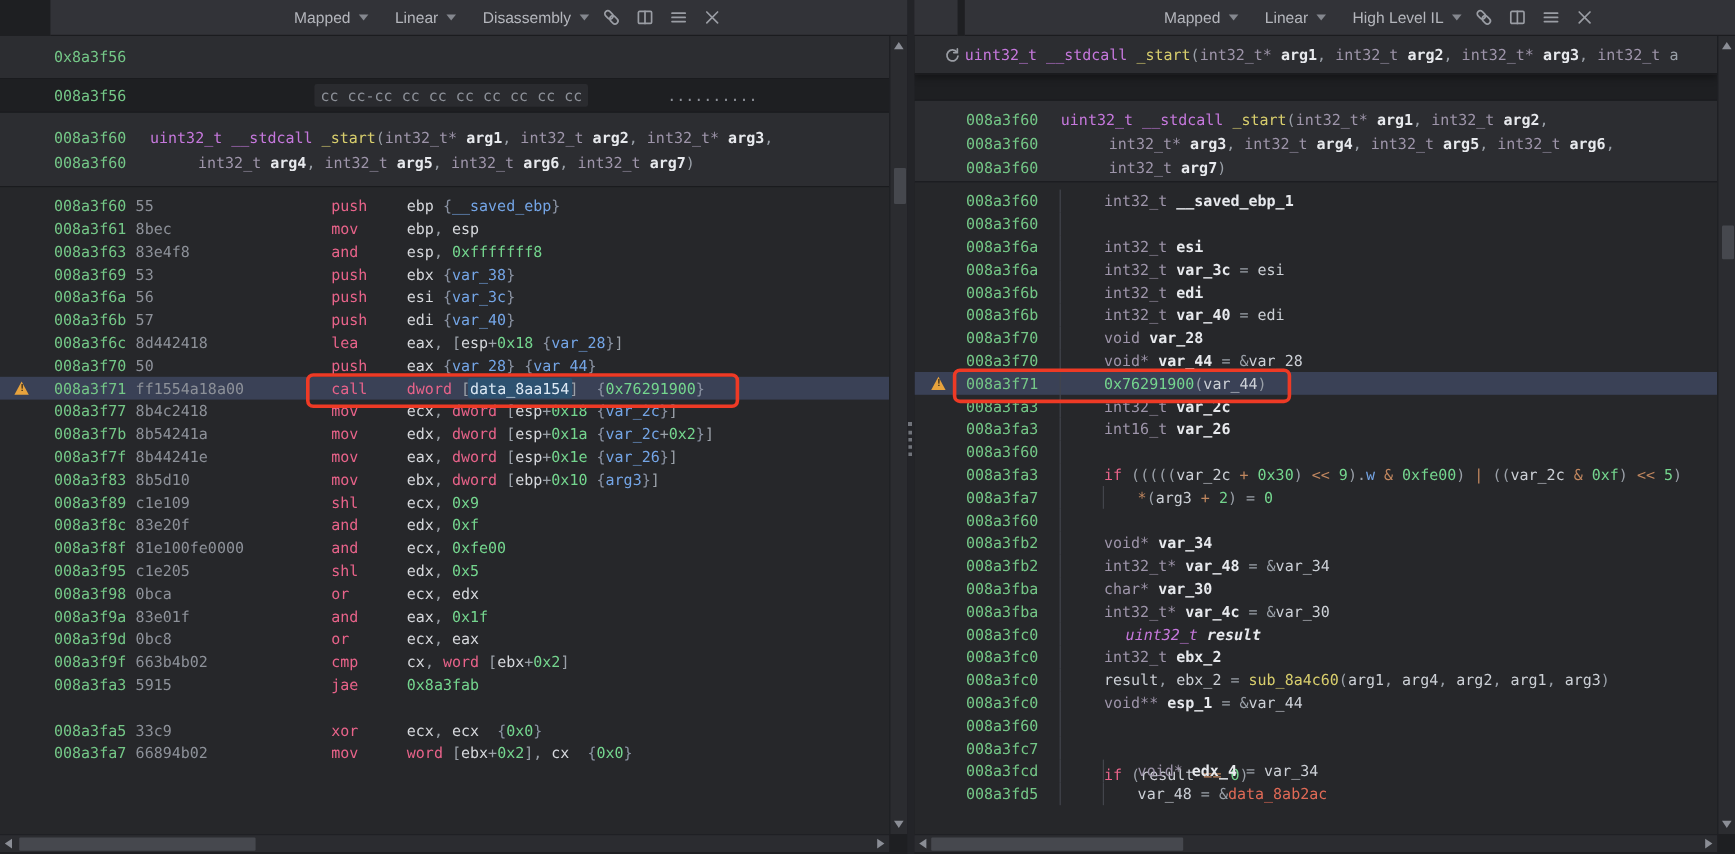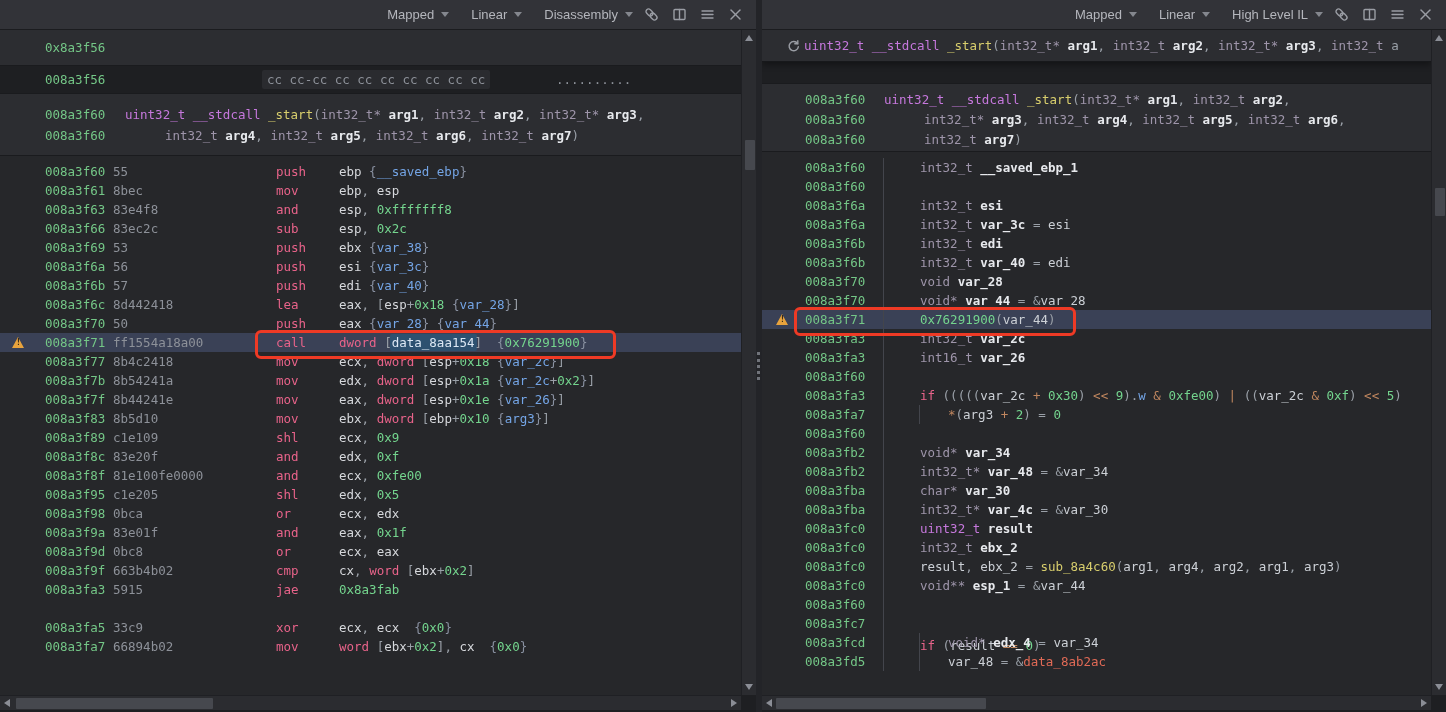--- a/index.html
+++ b/index.html
@@ -1,20 +1,20 @@
 <!DOCTYPE html>
 <html style="--bg_header: #323338; --bg_pane: #26272a; --bg_dark: #1e1f22; --bg_light: #2c2d31; --sel_row: #3a4156; --chip: #2d5170; --annotation_red: #ee3a25; --warn: #e8a33d; --c_a: #74c787; --c_by: #8d9199; --c_mn: #e8638a; --c_rg: #d6d8dc; --c_nu: #74d58e; --c_vr: #74a5e6; --c_vd: #e7e9ed; --c_vu: #ccd0d6; --c_ty: #9e95aa; --c_tb: #c678dd; --c_fn: #d8ce6d; --c_pn: #9aa0a8; --c_cb: #8a92a2; --c_op: #c1875f; --c_dr: #e06a56; --scroll_track: #2b2c30; --scroll_thumb: #46484e; --scroll_arrow: #8b8e96; --txt_header: #b4b6bc; --guide: #43454c;"><head>
 <meta charset="utf-8">
 <style>
   html,body{margin:0;padding:0;background:#1a1b1d;}
   #app{position:relative;width:1446px;height:712px;background:var(--bg_dark);overflow:hidden;
        font-family:"DejaVu Sans Mono",monospace;}
   
   .pane-header{position:absolute;top:0;height:30px;background:var(--bg_header);
-    border-bottom:1px solid #1b1c1f;display:flex;align-items:center;justify-content:flex-end;box-sizing:border-box;}
+    border-bottom:1px solid #1b1c1f;display:flex;align-items:center;justify-content:center;box-sizing:border-box;margin-left:42px;}
   #lh{left:0;width:756px;}
   #rh{left:762px;width:684px;}
   .menus{display:flex;align-items:center;padding-left:8px;}
   .menu{display:flex;align-items:center;gap:7px;padding:0 11px;color:var(--txt_header);
     font:13px "Liberation Sans",sans-serif;cursor:default;}
   .caret{width:0;height:0;border-left:4px solid transparent;border-right:4px solid transparent;border-top:5px solid #84878e;}
   .hicons{display:flex;align-items:center;gap:13px;padding-right:13px;}
   .hicon{width:15px;height:15px;display:block;}
   .hicon *{stroke:#9a9da4;fill:none;stroke-width:1.4;stroke-linecap:round;}
   
@@ -199,26 +199,20 @@
           <span class="cm">mov</span>
           <span class="co"><span class="tk t-rg">ebp</span><span class="tk t-pn">, </span><span class="tk t-rg">esp</span></span>
         </div>
         <div class="rowline">
           <span class="ca">008a3f63</span>
           <span class="cb2">83e4f8</span>
           <span class="cm">and</span>
           <span class="co"><span class="tk t-rg">esp</span><span class="tk t-pn">, </span><span class="tk t-nu">0xfffffff8</span></span>
         </div>
         <div class="rowline">
-          <span class="ca">008a3f66</span>
-          <span class="cb2">83ec2c</span>
-          <span class="cm">sub</span>
-          <span class="co"><span class="tk t-rg">esp</span><span class="tk t-pn">, </span><span class="tk t-nu">0x2c</span></span>
-        </div>
-        <div class="rowline">
           <span class="ca">008a3f69</span>
           <span class="cb2">53</span>
           <span class="cm">push</span>
           <span class="co"><span class="tk t-rg">ebx</span><span class="tk t-pn"> </span><span class="tk t-cb">{</span><span class="tk t-vr">var_38</span><span class="tk t-cb">}</span></span>
         </div>
         <div class="rowline">
           <span class="ca">008a3f6a</span>
           <span class="cb2">56</span>
           <span class="cm">push</span>
           <span class="co"><span class="tk t-rg">esi</span><span class="tk t-pn"> </span><span class="tk t-cb">{</span><span class="tk t-vr">var_3c</span><span class="tk t-cb">}</span></span>
@@ -458,21 +452,21 @@
           <span class="rc" style="left: 158px;"><span class="tk t-ty">char*</span><span class="tk t-pn"> </span><span class="tk t-vd">var_30</span></span>
         </div>
         <div class="rowline">
           <div class="g1"></div>
           <span class="ra">008a3fba</span>
           <span class="rc" style="left: 158px;"><span class="tk t-ty">int32_t*</span><span class="tk t-pn"> </span><span class="tk t-vd">var_4c</span><span class="tk t-pn"> = &amp;</span><span class="tk t-vu">var_30</span></span>
         </div>
         <div class="rowline">
           <div class="g1"></div>
           <span class="ra">008a3fc0</span>
-          <span class="rc" style="left: 158px;"><span class="tk t-tb">uint32_t</span><span class="tk t-pn"> </span><span class="tk t-vd">result</span></span>
+          <span class="rc" style="left: 176px; font-style: italic;"><span class="tk t-tb">uint32_t</span><span class="tk t-pn"> </span><span class="tk t-vd">result</span></span>
         </div>
         <div class="rowline">
           <div class="g1"></div>
           <span class="ra">008a3fc0</span>
           <span class="rc" style="left: 158px;"><span class="tk t-ty">int32_t</span><span class="tk t-pn"> </span><span class="tk t-vd">ebx_2</span></span>
         </div>
         <div class="rowline">
           <div class="g1"></div>
           <span class="ra">008a3fc0</span>
           <span class="rc" style="left: 158px;"><span class="tk t-vu">result</span><span class="tk t-pn">, </span><span class="tk t-vu">ebx_2</span><span class="tk t-pn"> = </span><span class="tk t-fn">sub_8a4c60</span><span class="tk t-pn">(</span><span class="tk t-vu">arg1</span><span class="tk t-pn">, </span><span class="tk t-vu">arg4</span><span class="tk t-pn">, </span><span class="tk t-vu">arg2</span><span class="tk t-pn">, </span><span class="tk t-vu">arg1</span><span class="tk t-pn">, </span><span class="tk t-vu">arg3</span><span class="tk t-pn">)</span></span>

